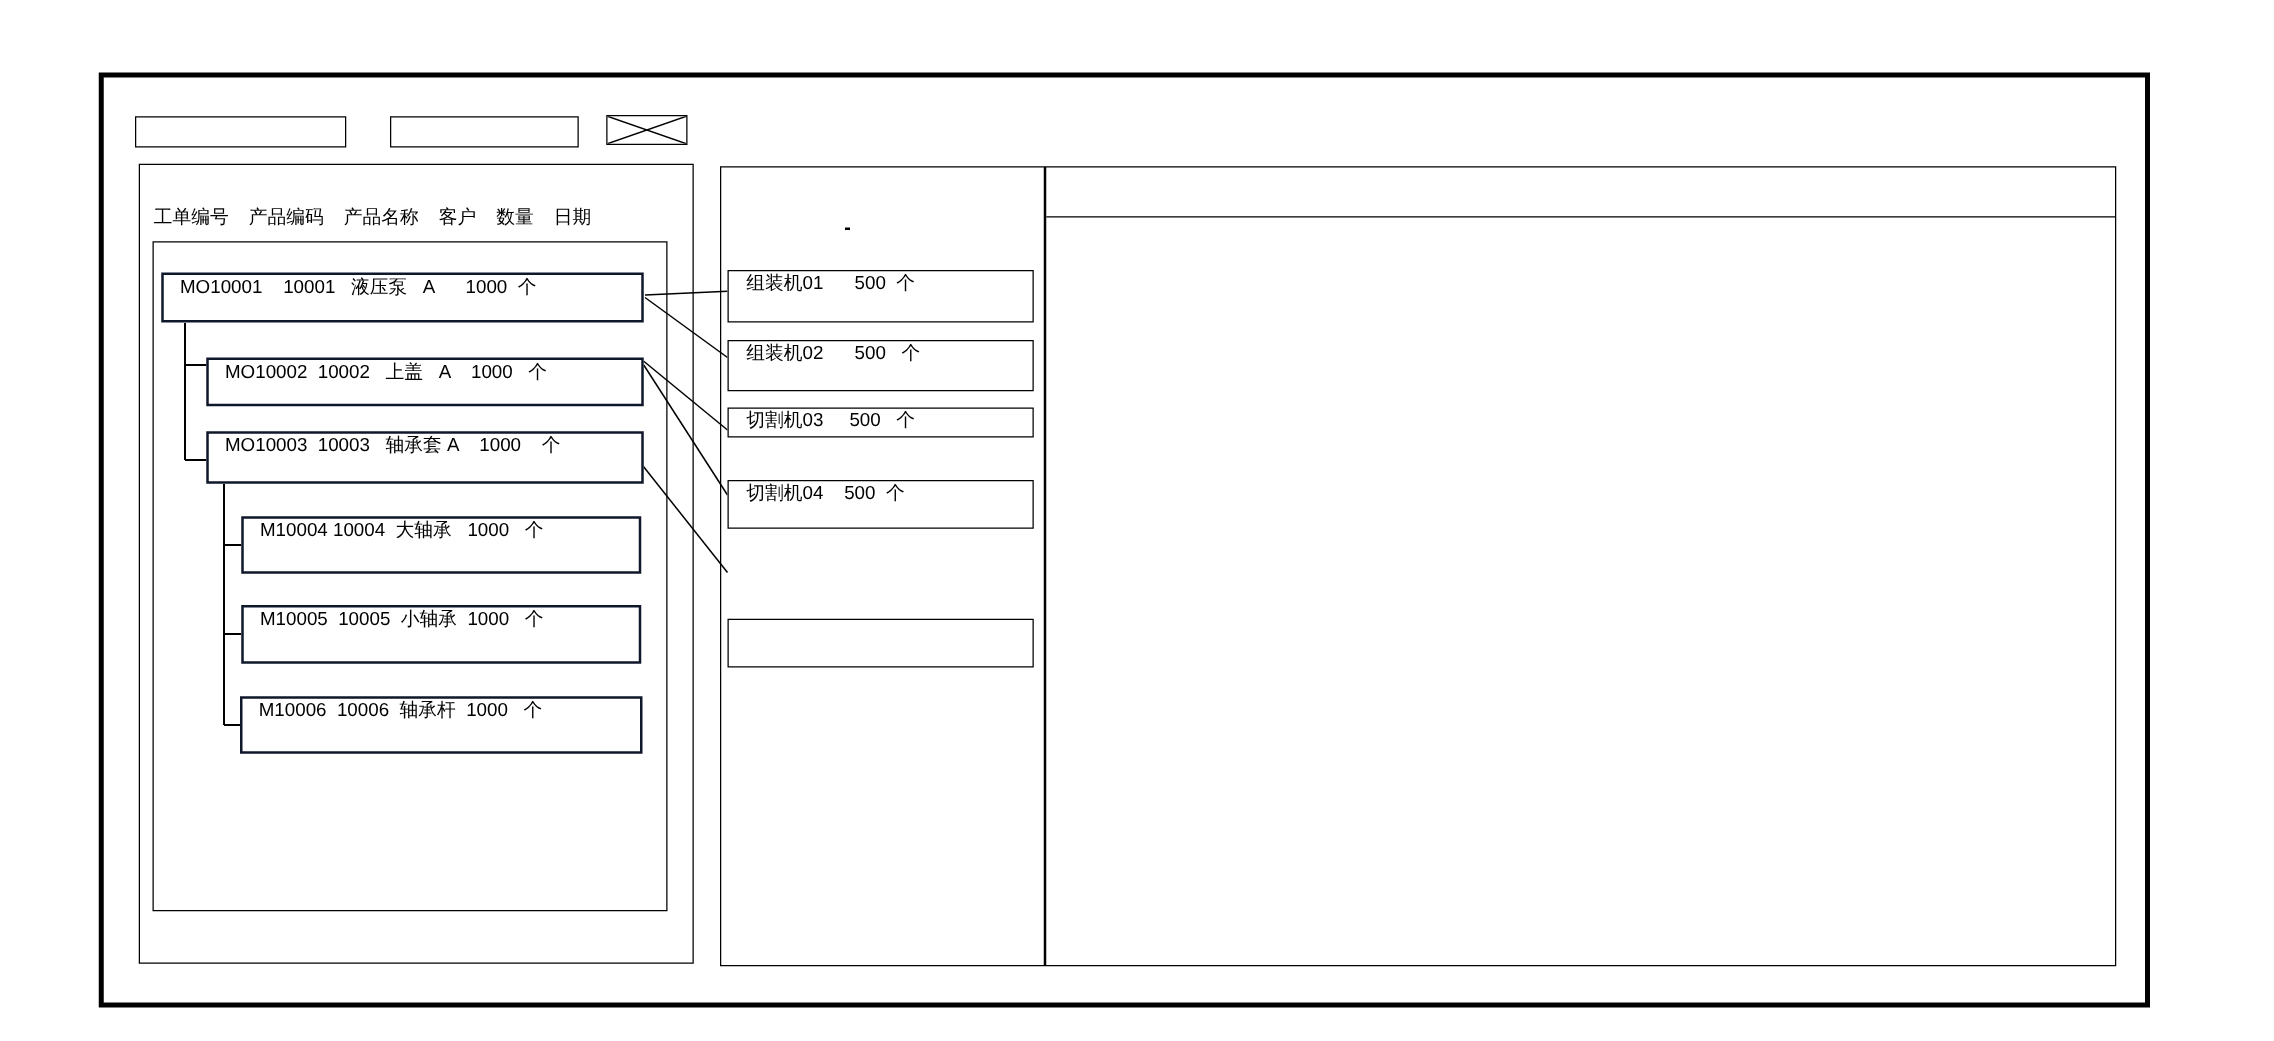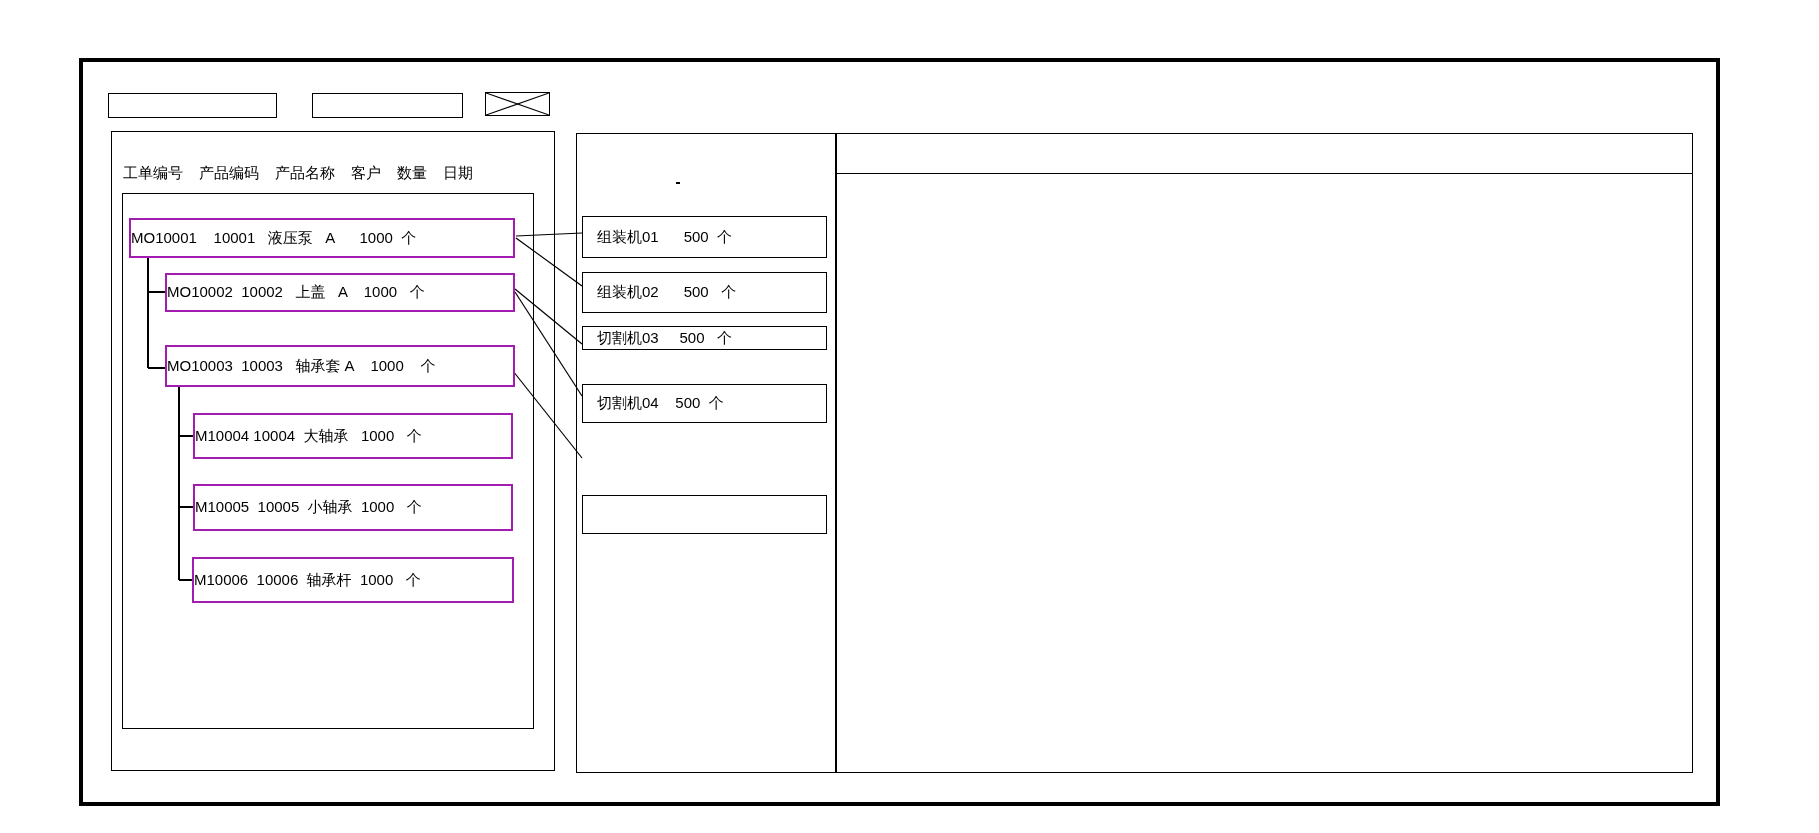--- a/index.html
+++ b/index.html
@@ -3,23 +3,23 @@
 <meta charset="utf-8">
 <style>
   html,body{margin:0;padding:0;background:#fff;}
   *{box-sizing:border-box;}
   #canvas{position:relative;width:1819px;height:833px;background:#fff;overflow:hidden;
           font-family:"Liberation Sans",sans-serif;color:#000;margin-top:16px;}
   .abs{position:absolute;}
   .frame{border:4px solid #000;background:transparent;}
   .panel{border:1.5px solid #000;background:transparent;}
   .fieldbox{border:1.5px solid #000;background:#fff;}
-  .wo-box{border:2px solid #a21caf;background:#fff;display:flex;align-items:center;
-          font-size:15px;white-space:pre;}
-  .machine-box{border:1.5px solid #000;background:#fff;display:flex;align-items:center;
+  .wo-box{border:2px solid #0f172a;background:#fff;display:flex;align-items:flex-start;
+          padding-left:13px;font-size:15px;white-space:pre;}
+  .machine-box{border:1.5px solid #000;background:#fff;display:flex;
           padding-left:14px;font-size:15px;white-space:pre;}
   .header-row{display:flex;gap:16px;font-size:15px;white-space:pre;}
   .divider{border-top:1.5px solid #000;height:0;}
   .dot{background:#000;}
   svg line{stroke:#000;stroke-width:1.2;}
 </style>
 </head>
 <body>
 
 <div id="canvas">
@@ -64,21 +64,21 @@
     <span>客户</span>
     <span>数量</span>
     <span>日期</span>
   </div>
 
   <div class="abs panel" style="left:122px;top:177px;width:412px;height:536px"></div>
 
   <div class="abs wo-box" style="left:129px;top:202px;width:386px;height:40px">
     <span>MO10001    10001   液压泵   A      1000  个</span>
   </div>
-  <div class="abs wo-box" style="left:165px;top:257px;width:350px;height:39px">
+  <div class="abs wo-box" style="left:165px;top:270px;width:350px;height:39px">
     <span>MO10002  10002   上盖   A    1000   个</span>
   </div>
   <div class="abs wo-box" style="left:165px;top:329px;width:350px;height:42px">
     <span>MO10003  10003   轴承套 A    1000    个</span>
   </div>
   <div class="abs wo-box" style="left:193px;top:397px;width:320px;height:46px">
     <span>M10004 10004  大轴承   1000   个</span>
   </div>
   <div class="abs wo-box" style="left:193px;top:468px;width:320px;height:47px">
     <span>M10005  10005  小轴承  1000   个</span>

